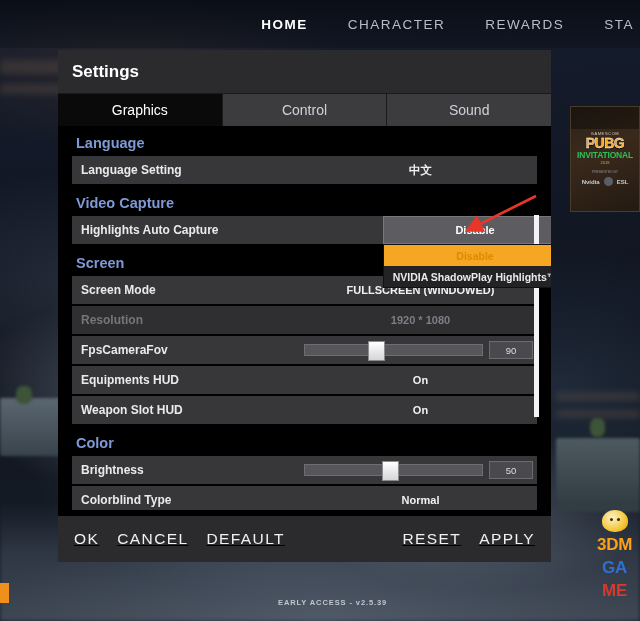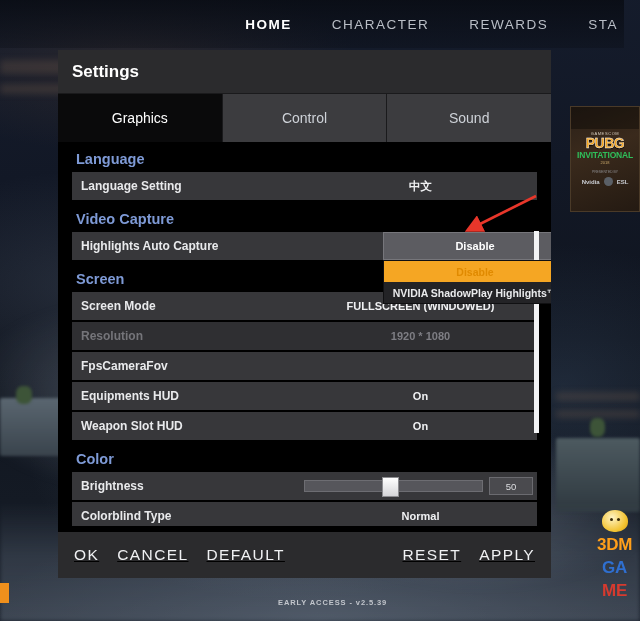--- a/index.html
+++ b/index.html
@@ -37,21 +37,21 @@
     filter: blur(6px);
   }
   .scene-ground {
     position: absolute; left: 0; right: 0; bottom: 0; height: 120px;
     background: linear-gradient(180deg, rgba(150,166,186,0) 0%, rgba(150,166,186,.20) 45%, rgba(168,182,200,.26) 100%);
     filter: blur(2px);
   }
 
   
   #topnav {
-    position: absolute; top: 0; left: 0; right: 16px; height: 48px;
+    position: absolute; top: 0; left: 0; right: 0; height: 48px;
     display: flex; align-items: center; justify-content: flex-end;
     gap: 40px; padding-right: 6px;
     background: linear-gradient(180deg, rgba(8,11,18,.82), rgba(8,11,18,.30));
     z-index: 4;
   }
   .nav-item {
     color: #b9bec6; font-size: 13.5px; letter-spacing: 1.5px; font-weight: 400;
     white-space: nowrap;
   }
   .nav-item.active { color: #ffffff; font-weight: 700; }
@@ -94,21 +94,21 @@
   #panel {
     position: absolute; left: 58px; top: 50px; width: 493px; height: 512px;
     z-index: 6;
   }
   #panel-title {
     height: 44px; background: #2b2b2d;
     display: flex; align-items: center; padding-left: 14px;
     color: #ffffff; font-size: 17px; font-weight: 700;
     border-bottom: 1px solid #1a1a1c;
   }
-  #tabs { display: flex; height: 48px; background: #111113; }
+  #tabs { display: flex; height: 32px; background: #111113; }
   .tab {
     flex: 1; display: flex; align-items: center; justify-content: center;
     color: #ced2d8; font-size: 14px; background: #3c3c3f;
     border-right: 1px solid #1a1a1c;
   }
   .tab:last-child { border-right: none; }
   .tab.active { background: #0a0a0b; color: #ffffff; }
 
   #panel-body {
     position: relative; height: 384px; background: #000000;
@@ -290,20 +290,26 @@
     <div class="row">
       <div class="row-label">Screen Mode</div>
       <div class="row-value">FULLSCREEN (WINDOWED)</div>
     </div>
     <div class="row alt disabled">
       <div class="row-label">Resolution</div>
       <div class="row-value">1920 * 1080</div>
     </div>
     <div class="row">
       <div class="row-label">FpsCameraFov</div>
+      <div class="slider-wrap">
+        <div class="slider">
+          <div class="slider-knob" id="knob-fov" style="left: calc(40% - 8px);"></div>
+        </div>
+        <div class="slider-num">90</div>
+      </div>
     </div>
     <div class="row">
       <div class="row-label">Equipments HUD</div>
       <div class="row-value">On</div>
     </div>
     <div class="row">
       <div class="row-label">Weapon Slot HUD</div>
       <div class="row-value">On</div>
     </div>
 

